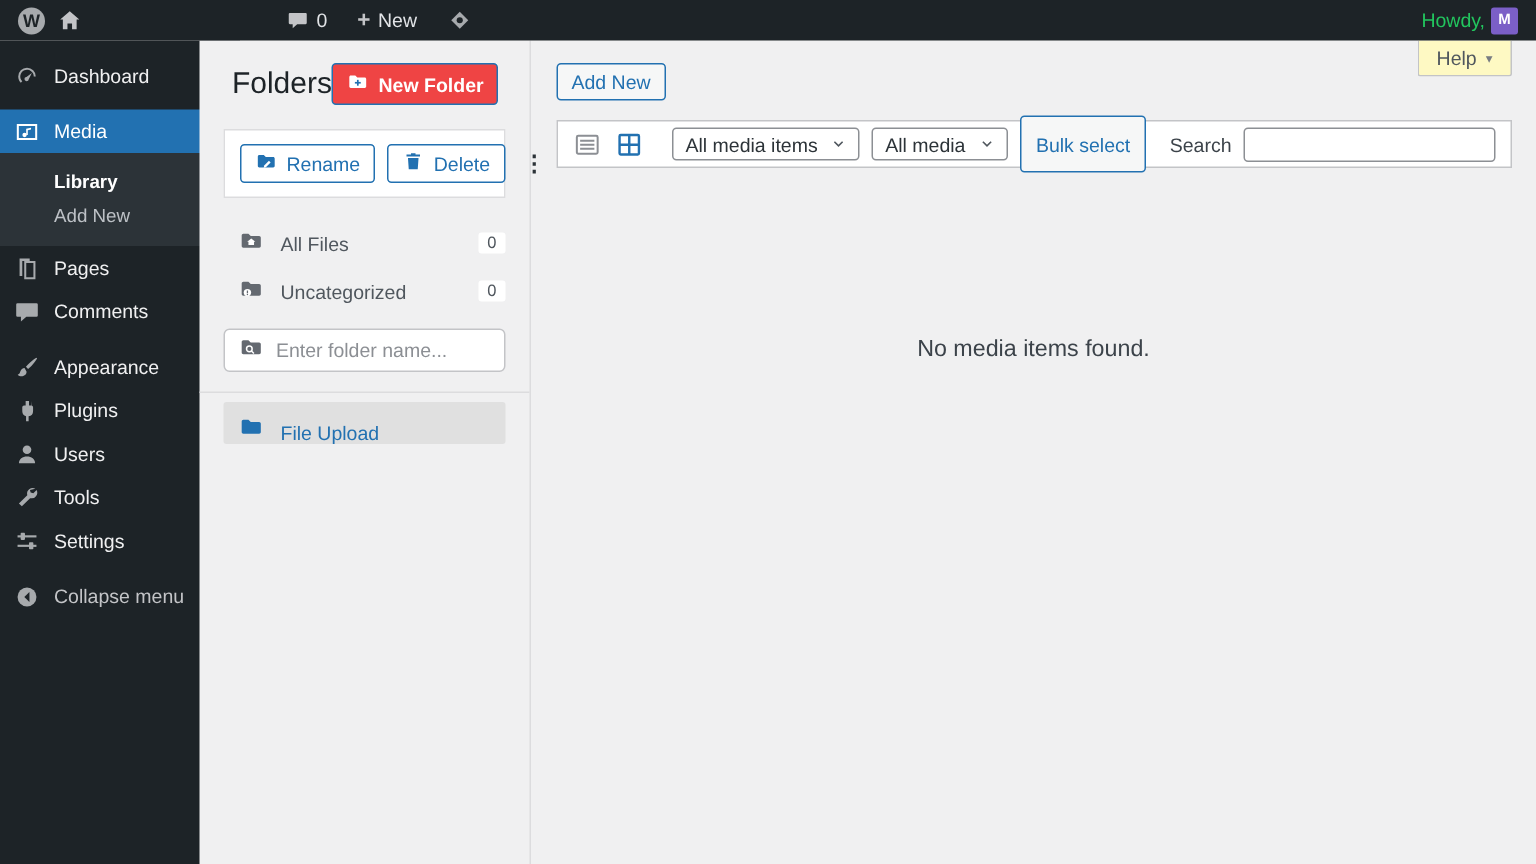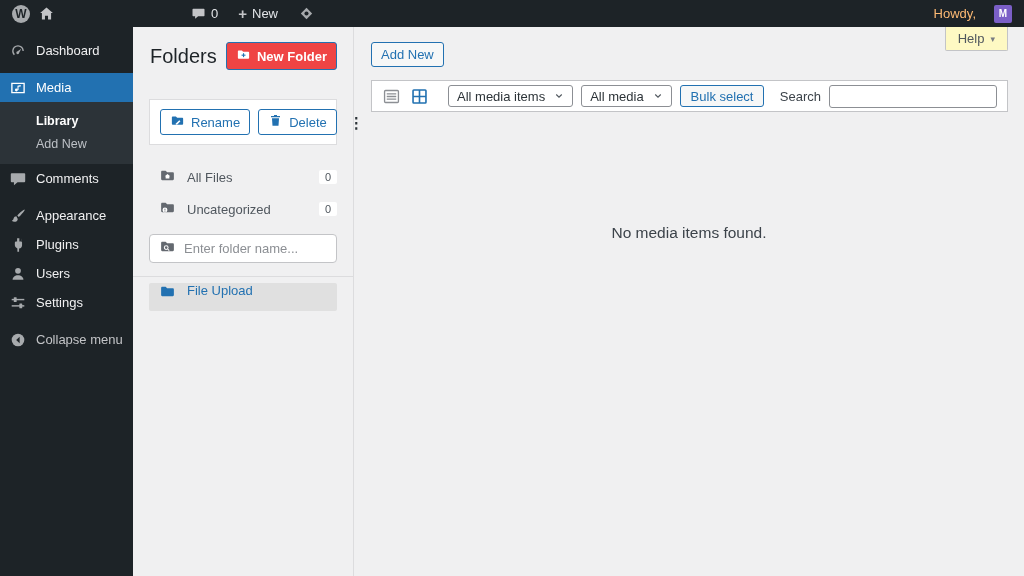--- a/index.html
+++ b/index.html
@@ -13,21 +13,21 @@
   .ab-item { display:flex; align-items:center; gap:5px; height:27px; padding:0 4px; cursor:pointer; }
   .wp-logo-circle { width:18px; height:18px; border-radius:50%; background:#a7aaad;
     color:#1d2327; display:flex; align-items:center; justify-content:center;
     font-weight:bold; font-size:12px; margin-left:8px; }
   .ab-icon svg { display:block; }
   .ab-comments { margin-left:128px; }
   .ab-new { margin-left:12px; }
   .ab-plus { font-weight:bold; font-size:15px; color:#c3c4c7; }
   .ab-ls { margin-left:12px; }
   .ab-spacer { flex:1; }
-  .ab-howdy { color:#fdba74; margin-right:18px; }
+  .ab-howdy { color:#22c55e; margin-right:4px; }
   .ab-avatar { width:18px; height:18px; background:#7b5fc7; border-radius:2px;
     color:#fff; font-size:10px; font-weight:bold; display:flex; align-items:center;
     justify-content:center; margin-right:12px; cursor:pointer; }
 
   
   .sidebar { position:absolute; top:27px; left:0; width:160px; height:549px;
     background:#1d2327; color:#f0f0f1; font-size:13px; padding-top:9px; }
   .menu-item { position:relative; display:flex; align-items:center; gap:9px;
     height:29px; padding-left:9px; cursor:pointer; color:#f0f0f1; }
   .menu-item .mi { width:18px; height:18px; color:#a7aaad; flex:0 0 18px; }
@@ -39,29 +39,29 @@
   .separator { height:8px; }
   .submenu { background:#2c3338; padding:7px 0 9px; }
   .submenu-item { height:23px; display:flex; align-items:center; padding-left:36px;
     color:#bdc1c6; font-size:12.5px; cursor:pointer; }
   .submenu-item.current { color:#fff; font-weight:bold; }
   .menu-item.dim { color:#c3c4c7; }
 
   
   .folders-panel { position:absolute; top:27px; left:133px; width:221px; height:549px;
     background:#f0f0f1; border-right:1px solid #dcdcde; }
-  .folders-header { display:flex; align-items:center; justify-content:space-between;
+  .folders-header { display:flex; align-items:center; justify-content:center;
     padding:15px 16px 13px 17px; }
   .folders-title { font-size:20px; font-weight:400; color:#1d2327; }
   .btn-newfolder { display:flex; align-items:center; gap:6px; background:#ef4444;
     border:1px solid #2271b1; color:#fff; font-size:13px; font-weight:600;
     padding:4px 9px; border-radius:3px; cursor:pointer;
     font-family:"Liberation Sans", sans-serif; }
   .btn-newfolder svg { width:15px; height:15px; }
-  .folders-toolbar { margin:16px 16px; background:#fff; border:1px solid #dcdcde;
+  .folders-toolbar { margin:3px 16px; background:#fff; border:1px solid #dcdcde;
     padding:9px 10px; display:flex; align-items:center; gap:8px; }
   .btn-outline { display:flex; align-items:center; gap:6px; background:#fff;
     border:1px solid #2271b1; color:#2271b1; font-size:13px; padding:3px 9px;
     border-radius:3px; cursor:pointer; font-family:"Liberation Sans", sans-serif; }
   .btn-outline svg { width:15px; height:15px; }
   .fp-ellipsis { margin-left:auto; color:#2c3338; font-size:15px; font-weight:bold;
     background:none; border:none; cursor:pointer; line-height:1; padding:2px 4px; }
   .folder-list { margin-top:14px; }
   .folder-row { display:flex; align-items:center; gap:11px; padding:6px 16px 6px 26px;
     color:#50575e; font-size:13px; cursor:pointer; }
@@ -70,21 +70,21 @@
     font-size:11px; color:#50575e; }
   .folder-search { margin:9px 16px 0; height:29px; background:#fff;
     border:1px solid #c3c4c7; border-radius:4px; display:flex; align-items:center;
     gap:8px; padding:0 9px; }
   .folder-search svg { width:17px; height:17px; color:#646970; flex:0 0 17px; }
   .folder-search input { border:none; outline:none; width:100%; font-size:13px;
     color:#3c434a; font-family:"Liberation Sans", sans-serif; background:transparent; }
   .folder-search input::placeholder { color:#8c8f94; }
   .fp-divider { border-top:1px solid #dcdcde; margin:13px 0 0; }
   .selected-folder { margin:6px 16px 0; height:28px; background:#e0e0e0;
-    border-radius:2px; display:flex; align-items:flex-start; gap:11px; padding:0 10px;
+    border-radius:2px; display:flex; align-items:flex-end; gap:11px; padding:0 10px;
     color:#2271b1; font-size:13px; cursor:pointer; }
   .selected-folder svg { width:17px; height:17px; color:#2271b1; flex:0 0 17px; }
 
   
   .main { position:absolute; top:27px; left:354px; width:670px; height:549px; }
   .help-tab { position:absolute; top:0; right:16px; background:#fef9c3;
     border:1px solid #c3c4c7; border-top:none; border-radius:0 0 2px 2px;
     padding:4px 12px; font-size:13px; color:#50575e; display:flex;
     align-items:center; gap:6px; cursor:pointer;
     font-family:"Liberation Sans", sans-serif; }
@@ -99,21 +99,21 @@
   .view-btn { background:none; border:none; padding:0; width:20px; height:20px;
     cursor:pointer; }
   .view-btn svg { width:19px; height:19px; display:block; }
   .view-list { color:#8c8f94; }
   .view-grid { color:#2271b1; margin-right:10px; }
   .wp-select { display:flex; align-items:center; gap:9px; border:1px solid #8c8f94;
     border-radius:3px; background:#fff; height:22px; padding:0 8px; font-size:13px;
     color:#2c3338; cursor:pointer; }
   .wp-select svg { width:10px; height:10px; }
   .btn-bulk { border:1px solid #2271b1; color:#2271b1; background:#f6f7f7;
-    border-radius:3px; height:22px; padding:0 10px; font-size:13px; cursor:pointer;
+    border-radius:3px; height:38px; padding:0 10px; font-size:13px; cursor:pointer;
     font-family:"Liberation Sans", sans-serif; }
   .search-group { margin-left:auto; display:flex; align-items:center; gap:8px;
     font-size:13px; color:#3c434a; }
   .search-group input { width:168px; height:23px; border:1px solid #8c8f94;
     border-radius:3px; background:#fff; outline:none; padding:0 6px; font-size:13px;
     font-family:"Liberation Sans", sans-serif; color:#3c434a; }
   .empty-message { margin-top:112px; text-align:center; color:#3c434a;
     font-size:15.5px; }
 </style>
 </head>
@@ -186,20 +186,29 @@
 
   <div class="submenu">
     <div class="submenu-item current">
       <span>Library</span>
     </div>
     <div class="submenu-item">
       <span>Add New</span>
     </div>
   </div>
 
+  <div class="menu-item">
+    <span class="mi">
+      <svg viewBox="0 0 20 20">
+          <path fill="currentColor" d="M4.5 2.5h7.5v2H6.5v11h-2z"></path>
+          <path fill="none" stroke="currentColor" stroke-width="1.5" d="M8.7 5.2h6.8v12H8.7z"></path>
+        </svg>
+    </span>
+    <span>Pages</span>
+  </div>
 
   <div class="menu-item">
     <span class="mi">
       <svg viewBox="0 0 20 20">
           <path fill="currentColor" d="M3 3.5h14a1 1 0 0 1 1 1v8a1 1 0 0 1-1 1H9.5L5.5 17v-3.5H3a1 1 0 0 1-1-1v-8a1 1 0 0 1 1-1z"></path>
         </svg>
     </span>
     <span>Comments</span>
   </div>
 
@@ -226,20 +235,28 @@
   <div class="menu-item">
     <span class="mi">
       <svg viewBox="0 0 20 20">
           <circle cx="10" cy="6.5" r="3.2" fill="currentColor"></circle>
           <path fill="currentColor" d="M4 16.5c0-3 2.7-5 6-5s6 2 6 5z"></path>
         </svg>
     </span>
     <span>Users</span>
   </div>
 
+  <div class="menu-item">
+    <span class="mi">
+      <svg viewBox="0 0 20 20">
+          <path fill="currentColor" d="M16.2 3.1a4.2 4.2 0 0 0-6 4.8L4 14l2.2 2.2 6.1-6.1a4.2 4.2 0 0 0 4.8-6l-2.4 2.4-2-.5-.5-2z"></path>
+        </svg>
+    </span>
+    <span>Tools</span>
+  </div>
 
   <div class="menu-item">
     <span class="mi">
       <svg viewBox="0 0 20 20">
           <g fill="currentColor">
             <rect x="3" y="5.4" width="14" height="1.6"></rect>
             <rect x="5.3" y="3.6" width="3.2" height="5.2" rx="0.6"></rect>
             <rect x="3" y="12.4" width="14" height="1.6"></rect>
             <rect x="11.5" y="10.6" width="3.2" height="5.2" rx="0.6"></rect>
           </g>

